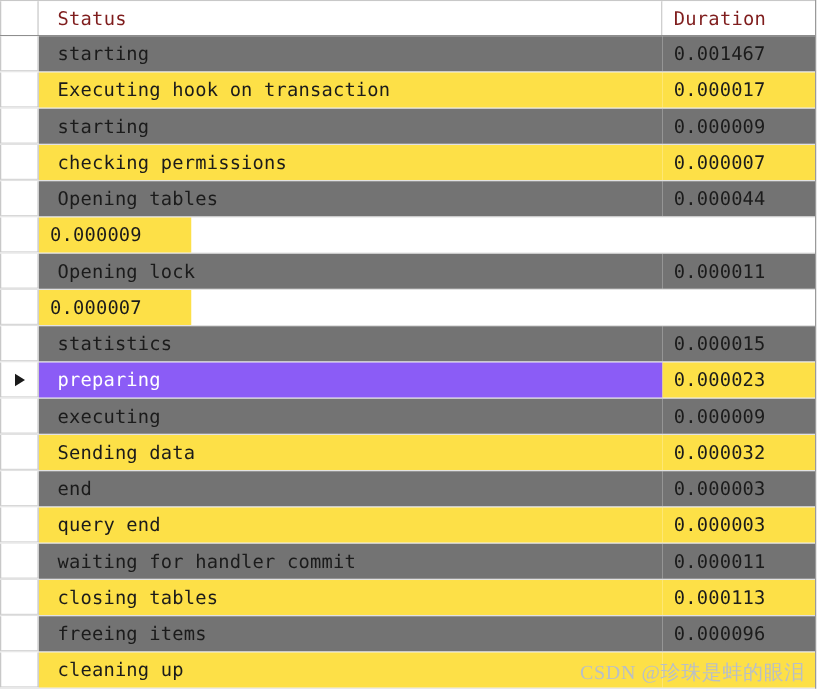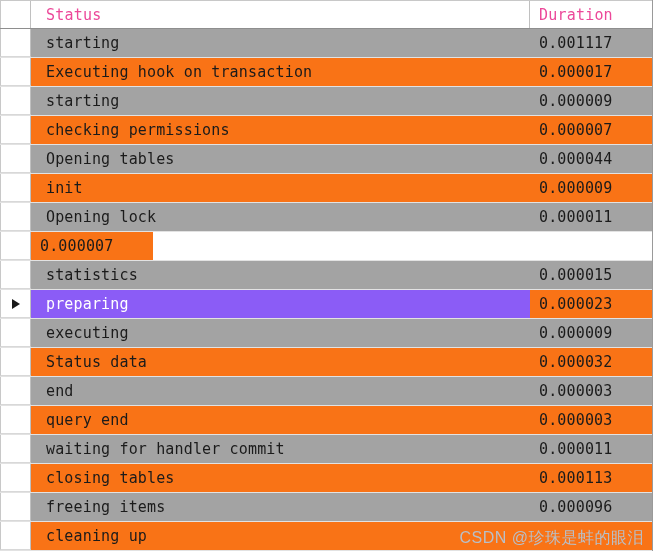--- a/index.html
+++ b/index.html
@@ -47,21 +47,21 @@
     box-sizing: border-box;
     border-right: 1px solid #c0c0c0;
     border-left: 1px solid #c8c8c8;
     background: #ffffff;
   }
   .hd-cell {
     box-sizing: border-box;
     display: flex;
     align-items: center;
     font-size: 15px;
-    color: #ec4899;
+    color: #7f1d1d;
     letter-spacing: 0.2px;
     background: #ffffff;
   }
   .hd-status {
     flex: 1 1 auto;
     padding-left: 15px;
     border-right: 1px solid #c0c0c0;
   }
   .hd-duration {
     width: 122px;
@@ -115,37 +115,37 @@
     padding-left: 15px;
   }
   .cell-duration {
     width: 122px;
     min-width: 122px;
     padding-left: 9px;
   }
 
   
   .row.alt .cell-status,
-  .row.alt .cell-duration { background: #f97316; }
+  .row.alt .cell-duration { background: #fde047; }
   .row.plain .cell-status,
-  .row.plain .cell-duration { background: #a3a3a3; }
+  .row.plain .cell-duration { background: #737373; }
 
   
   .row.selected .cell-status {
     background: #8b5cf6;
     color: #ffffff;
     text-align: center;
   }
 
   
   .watermark {
     position: absolute;
     right: 12px;
     bottom: 6px;
-    font-family: Liberation Sans, sans-serif;
+    font-family: Liberation Serif, serif;
     font-size: 16px;
     color: #b9bfc7;
     letter-spacing: 0.5px;
     pointer-events: none;
     white-space: nowrap;
   }
 </style>
 </head>
 <body>
 
@@ -155,21 +155,21 @@
     <div class="header-row">
       <div class="hd-gutter"></div>
       <div class="hd-cell hd-status">Status</div>
       <div class="hd-cell hd-duration">Duration</div>
     </div>
 
     <div class="body-rows" id="body-rows">
         <div class="row plain">
           <div class="gutter"></div>
           <div class="cell cell-status">starting</div>
-          <div class="cell cell-duration">0.001117</div>
+          <div class="cell cell-duration">0.001467</div>
         </div>
         <div class="row alt">
           <div class="gutter"></div>
           <div class="cell cell-status">Executing hook on transaction</div>
           <div class="cell cell-duration">0.000017</div>
         </div>
         <div class="row plain">
           <div class="gutter"></div>
           <div class="cell cell-status">starting</div>
           <div class="cell cell-duration">0.000009</div>
@@ -179,21 +179,20 @@
           <div class="cell cell-status">checking permissions</div>
           <div class="cell cell-duration">0.000007</div>
         </div>
         <div class="row plain">
           <div class="gutter"></div>
           <div class="cell cell-status">Opening tables</div>
           <div class="cell cell-duration">0.000044</div>
         </div>
         <div class="row alt">
           <div class="gutter"></div>
-          <div class="cell cell-status">init</div>
           <div class="cell cell-duration">0.000009</div>
         </div>
         <div class="row plain">
           <div class="gutter"></div>
           <div class="cell cell-status">Opening lock</div>
           <div class="cell cell-duration">0.000011</div>
         </div>
         <div class="row alt">
           <div class="gutter"></div>
           <div class="cell cell-duration">0.000007</div>
@@ -210,21 +209,21 @@
           <div class="cell cell-status">preparing</div>
           <div class="cell cell-duration">0.000023</div>
         </div>
         <div class="row plain">
           <div class="gutter"></div>
           <div class="cell cell-status">executing</div>
           <div class="cell cell-duration">0.000009</div>
         </div>
         <div class="row alt">
           <div class="gutter"></div>
-          <div class="cell cell-status">Status data</div>
+          <div class="cell cell-status">Sending data</div>
           <div class="cell cell-duration">0.000032</div>
         </div>
         <div class="row plain">
           <div class="gutter"></div>
           <div class="cell cell-status">end</div>
           <div class="cell cell-duration">0.000003</div>
         </div>
         <div class="row alt">
           <div class="gutter"></div>
           <div class="cell cell-status">query end</div>

